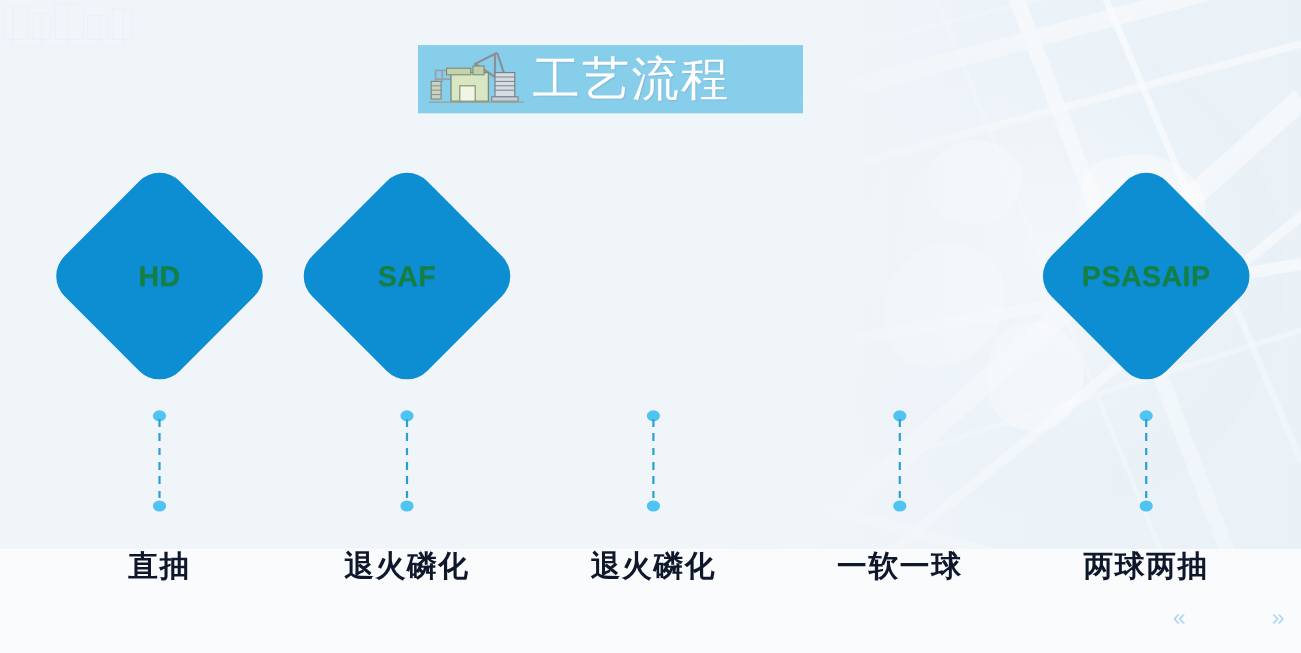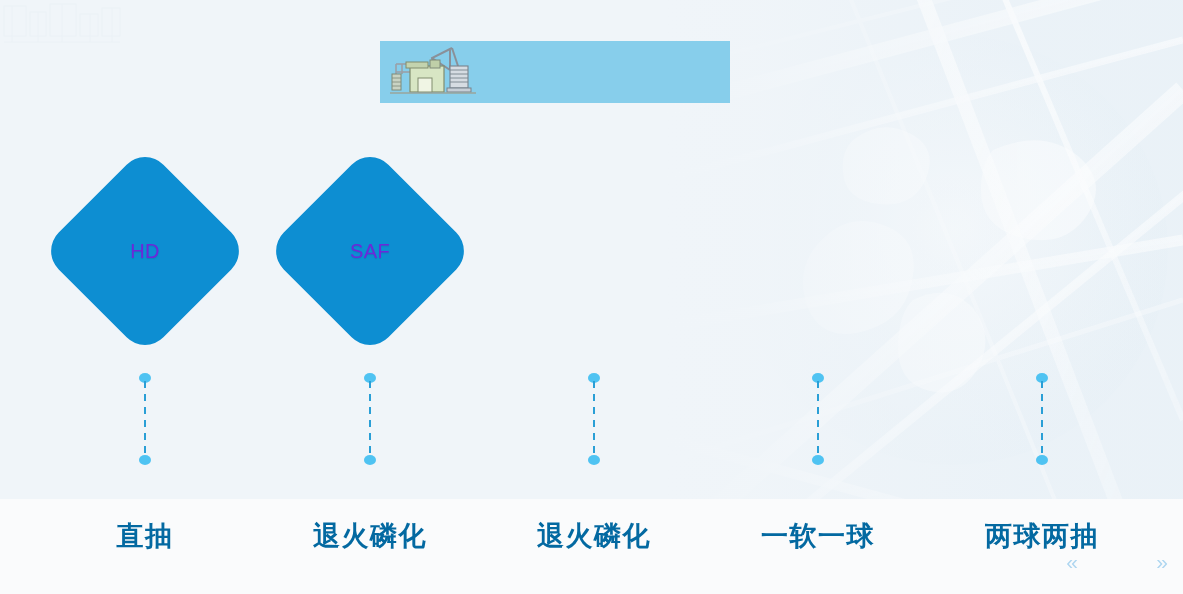--- a/index.html
+++ b/index.html
@@ -73,23 +73,23 @@
     position:absolute; left:0; top:0;
     width:148px; height:148px;
     background:#0D8ED2;
     border-radius:26px;
     transform:rotate(45deg);
   }
   .diamond-label {
     position:absolute; left:-40px; top:0;
     width:228px; height:148px;
     display:flex; align-items:center; justify-content:center;
-    color:#6d28d9;
-    font-size:20px;
-    font-weight:normal;
+    color:#15803d;
+    font-size:26px;
+    font-weight:bold;
     letter-spacing:0.4px;
     white-space:nowrap;
     text-shadow:0px 1px 1px rgba(0,70,110,0.18);
   }
 
   
   .connector {
     position:absolute;
     width:12px; height:92px;
   }
@@ -107,27 +107,26 @@
     background:repeating-linear-gradient(to bottom,
       #2A9FD6 0px, #2A9FD6 7px, rgba(0,0,0,0) 7px, rgba(0,0,0,0) 13px);
   }
 
   
   .caption {
     position:absolute;
     top:497px;
     width:240px;
     text-align:center;
-    color:#0369a1;
+    color:#0f172a;
     font-size:27px;
     font-weight:bold;
     letter-spacing:1.5px;
     white-space:nowrap;
     font-family:"DejaVu Sans","Liberation Sans",sans-serif;
-    margin-top:21px;
   }
 
   
   .nav-arrow {
     position:absolute;
     top:548px;
     width:28px; height:26px;
     display:flex; align-items:center; justify-content:center;
     color:#AED6F0;
     font-size:21px;
@@ -241,20 +240,21 @@
               <path d="M62 30 H80"></path>
             <path d="M62 34 H80"></path>
               <path d="M62 38 H80"></path>
           </g>
           <rect x="59" y="44" width="24" height="4" fill="#C6CED6" stroke="#79838D" stroke-width="1"></rect>
         </g>
 
         <path d="M2 49 L88 49" stroke="#9aa59b" stroke-width="1.4"></path>
       </svg>
     </div>
+    <div class="title-text">工艺流程</div>
   </div>
 
   <div class="diamond-wrap" style="left:71px; top:177px;">
     <div class="diamond-shape"></div>
     <div class="diamond-label">HD</div>
   </div>
   <div class="connector" style="left:139px; top:373px;">
     <div class="dot top"></div>
     <div class="dash"></div>
     <div class="dot bottom"></div>
@@ -279,20 +279,24 @@
   </div>
   <div class="caption" style="left:474px;">退火磷化</div>
 
   <div class="connector" style="left:812px; top:373px;">
     <div class="dot top"></div>
     <div class="dash"></div>
     <div class="dot bottom"></div>
   </div>
   <div class="caption" style="left:698px;">一软一球</div>
 
+  <div class="diamond-wrap" style="left:968px; top:177px;">
+    <div class="diamond-shape"></div>
+    <div class="diamond-label">PSASAIP</div>
+  </div>
   <div class="connector" style="left:1036px; top:373px;">
     <div class="dot top"></div>
     <div class="dash"></div>
     <div class="dot bottom"></div>
   </div>
   <div class="caption" style="left:922px;">两球两抽</div>
 
   <div class="nav-arrow nav-prev">«</div>
   <div class="nav-arrow nav-next">»</div>
 

